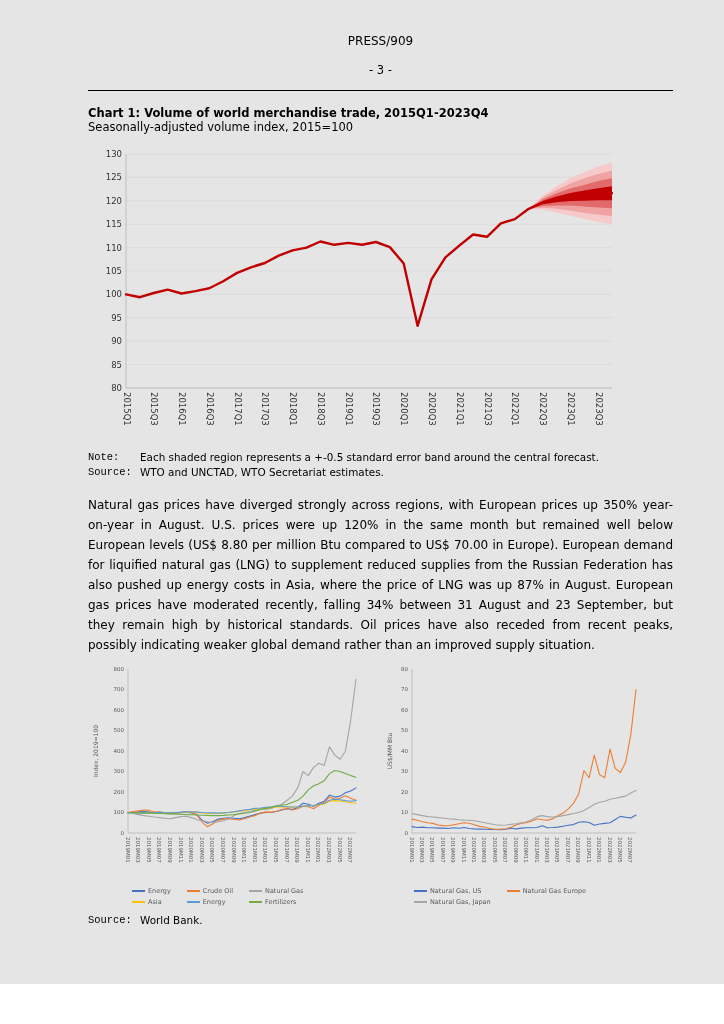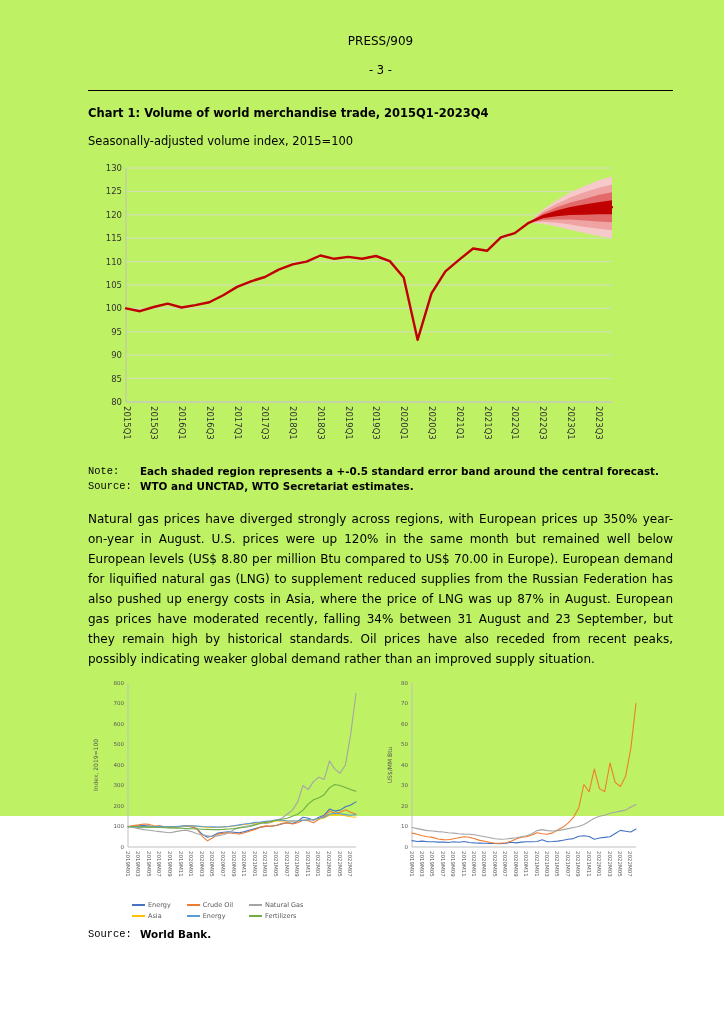--- a/index.html
+++ b/index.html
@@ -1,27 +1,27 @@
 <!DOCTYPE html>
 <html><head>
 <meta charset="utf-8">
 <style>
   * { margin:0; padding:0; box-sizing:border-box; }
   html,body { background:#ffffff; }
   body { width:724px; height:1024px; font-family:"DejaVu Sans", sans-serif; color:#000; overflow:hidden; }
-  .page { width:724px; height:816px; background:#bef264; padding:34px 51px 0 88px; }
+  .page { width:724px; height:984px; background:#e5e5e5; padding:34px 51px 0 88px; }
   .doc-ref { text-align:center; font-size:12px; }
   .page-num { text-align:center; font-size:11.5px; margin-top:15px; }
   .rule { border:none; border-top:1px solid #000; margin-top:13px; }
   .chart-title { font-weight:bold; font-size:11.5px; margin-top:15px; }
-  .chart-subtitle { font-size:11.5px; margin-top:14px; }
+  .chart-subtitle { font-size:11.5px; margin-top:0; }
   .figure-wrap { margin-top:8px; margin-left:2px; }
   .meta-row { font-size:10.4px; margin-top:3px; display:flex; }
   .meta-label { display:inline-block; width:52px; flex:0 0 52px;font-family:Liberation Mono, monospace; }
-  .meta-text { flex:1;font-weight:bold; }
+  .meta-text { flex:1; }
   .body-text { font-size:12px; line-height:20px; text-align:justify; margin-top:17px; }
   .charts-row { display:flex; gap:20px; align-items:flex-start; margin-top:6px; }
   .chart-col { display:flex; flex-direction:column; }
   .legend { display:grid; column-gap:16px; row-gap:3px; font-size:6.5px; color:#595959; margin-top:2px; }
   #legend-left { grid-template-columns:repeat(3, max-content); margin-left:44px; }
   #legend-right { grid-template-columns:repeat(2, max-content); margin-left:30px; }
   .legend-item { display:inline-flex; align-items:center; gap:3px; white-space:nowrap; }
   .swatch { width:13px; height:2px; display:inline-block; }
   svg text { font-family:"DejaVu Sans", sans-serif; }
 </style>
@@ -205,20 +205,34 @@
               <text transform="translate(173.9,176) rotate(90)" dy="2.5" font-size="5.5" fill="#595959">2021M05</text>
               <text transform="translate(184.3,176) rotate(90)" dy="2.5" font-size="5.5" fill="#595959">2021M07</text>
               <text transform="translate(194.7,176) rotate(90)" dy="2.5" font-size="5.5" fill="#595959">2021M09</text>
               <text transform="translate(205.1,176) rotate(90)" dy="2.5" font-size="5.5" fill="#595959">2021M11</text>
               <text transform="translate(215.5,176) rotate(90)" dy="2.5" font-size="5.5" fill="#595959">2022M01</text>
               <text transform="translate(226.0,176) rotate(90)" dy="2.5" font-size="5.5" fill="#595959">2022M03</text>
               <text transform="translate(236.4,176) rotate(90)" dy="2.5" font-size="5.5" fill="#595959">2022M05</text>
               <text transform="translate(246.8,176) rotate(90)" dy="2.5" font-size="5.5" fill="#595959">2022M07</text>
               <text transform="translate(8,90.0) rotate(-90)" text-anchor="middle" font-size="6" fill="#595959">US$/MM Btu</text>
             </svg></div>
+        <div id="legend-right" class="legend">
+            <span class="legend-item">
+              <span class="swatch" style="background: rgb(68, 114, 196);"></span>
+              <span>Natural Gas, US</span>
+            </span>
+            <span class="legend-item">
+              <span class="swatch" style="background: rgb(237, 125, 49);"></span>
+              <span>Natural Gas Europe</span>
+            </span>
+            <span class="legend-item">
+              <span class="swatch" style="background: rgb(165, 165, 165);"></span>
+              <span>Natural Gas, Japan</span>
+            </span>
+          </div>
       </div>
     </div>
     <div class="meta-row" style="margin-top:8px;">
       <span class="meta-label">Source:</span>
       <span class="meta-text">World Bank.</span>
     </div>
   </div>
 
 </div>
 

